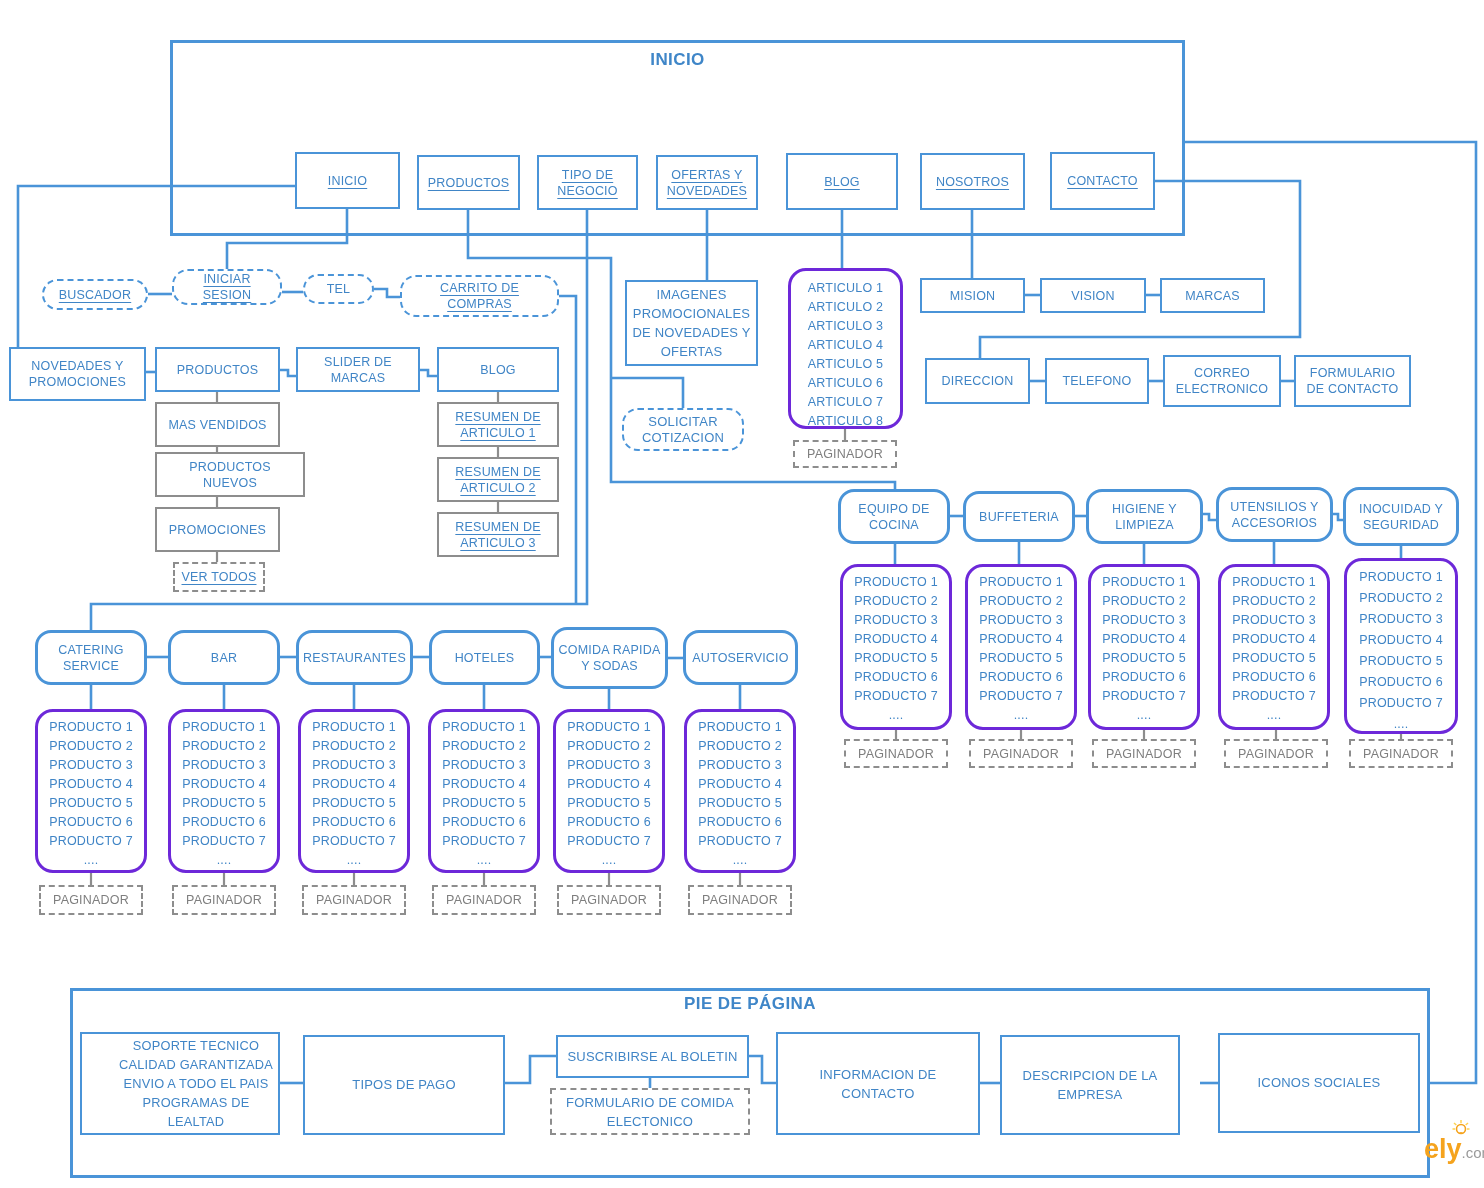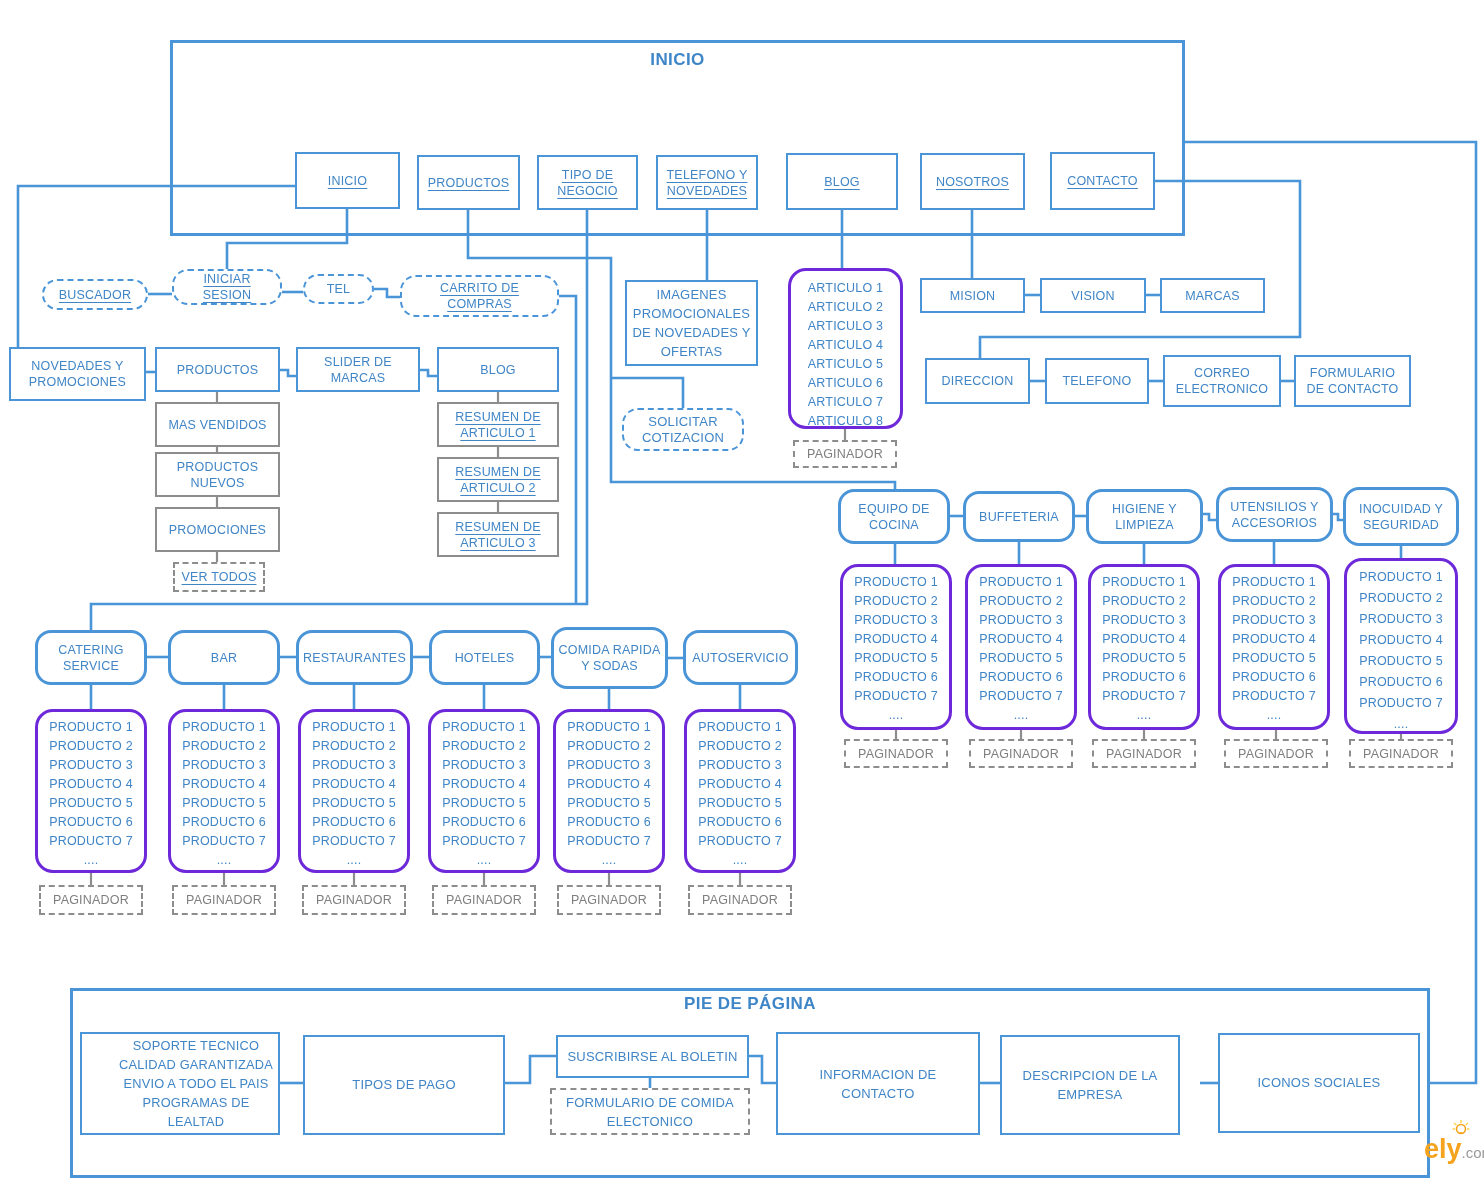--- a/index.html
+++ b/index.html
@@ -136,37 +136,37 @@
         <polyline points="740,873 740,885"></polyline>
     </g>
   </svg>
 
   <div class="b frame" style="left:170px;top:40px;width:1015px;height:196px;"></div>
   <div class="title" style="left:170px;top:50px;width:1015px;">INICIO</div>
 
   <div class="b solid u" style="left:295px;top:152px;width:105px;height:57px;">INICIO</div>
   <div class="b solid u" style="left:417px;top:155px;width:103px;height:55px;">PRODUCTOS</div>
   <div class="b solid u" style="left:537px;top:155px;width:101px;height:55px;">TIPO DE NEGOCIO</div>
-  <div class="b solid u" style="left:656px;top:155px;width:102px;height:55px;">TELEFONO Y NOVEDADES</div>
+  <div class="b solid u" style="left:656px;top:155px;width:102px;height:55px;">OFERTAS Y NOVEDADES</div>
   <div class="b solid u" style="left:786px;top:153px;width:112px;height:57px;">BLOG</div>
   <div class="b solid u" style="left:920px;top:153px;width:105px;height:57px;">NOSOTROS</div>
   <div class="b solid u" style="left:1050px;top:152px;width:105px;height:58px;">CONTACTO</div>
 
   <div class="b dashblue u" style="left:42px;top:279px;width:106px;height:31px;">BUSCADOR</div>
   <div class="b dashblue u" style="left:172px;top:269px;width:110px;height:36px;text-align:center;">INICIAR SESION</div>
   <div class="b dashblue" style="left:303px;top:274px;width:71px;height:30px;">TEL</div>
   <div class="b dashblue u" style="left:400px;top:275px;width:159px;height:42px;">CARRITO DE COMPRAS</div>
 
   <div class="b solid" style="left:9px;top:347px;width:137px;height:54px;">NOVEDADES Y PROMOCIONES</div>
   <div class="b solid" style="left:155px;top:347px;width:125px;height:45px;">PRODUCTOS</div>
   <div class="b solid" style="left:296px;top:347px;width:124px;height:45px;">SLIDER DE MARCAS</div>
   <div class="b solid" style="left:437px;top:347px;width:122px;height:45px;">BLOG</div>
 
   <div class="b graysolid" style="left:155px;top:402px;width:125px;height:45px;">MAS VENDIDOS</div>
-  <div class="b graysolid" style="left:155px;top:452px;width:125px;height:45px;text-align:center;">PRODUCTOS NUEVOS</div>
+  <div class="b graysolid" style="left:155px;top:452px;width:150px;height:45px;text-align:center;">PRODUCTOS NUEVOS</div>
   <div class="b graysolid" style="left:155px;top:507px;width:125px;height:45px;">PROMOCIONES</div>
   <div class="b dashgray u" style="left:173px;top:562px;width:92px;height:30px;color:#4085c6;border-radius:0;">VER TODOS</div>
 
   <div class="b graysolid u" style="left:437px;top:402px;width:122px;height:45px;">RESUMEN DE ARTICULO 1</div>
   <div class="b graysolid u" style="left:437px;top:457px;width:122px;height:45px;">RESUMEN DE ARTICULO 2</div>
   <div class="b graysolid u" style="left:437px;top:512px;width:122px;height:45px;">RESUMEN DE ARTICULO 3</div>
 
   <div class="b solid" style="left:625px;top:280px;width:133px;height:86px;font-size:13px;line-height:19px;">IMAGENES PROMOCIONALES DE NOVEDADES Y OFERTAS</div>
   <div class="b dashblue" style="left:622px;top:408px;width:122px;height:43px;font-size:13px;">SOLICITAR COTIZACION</div>
 

